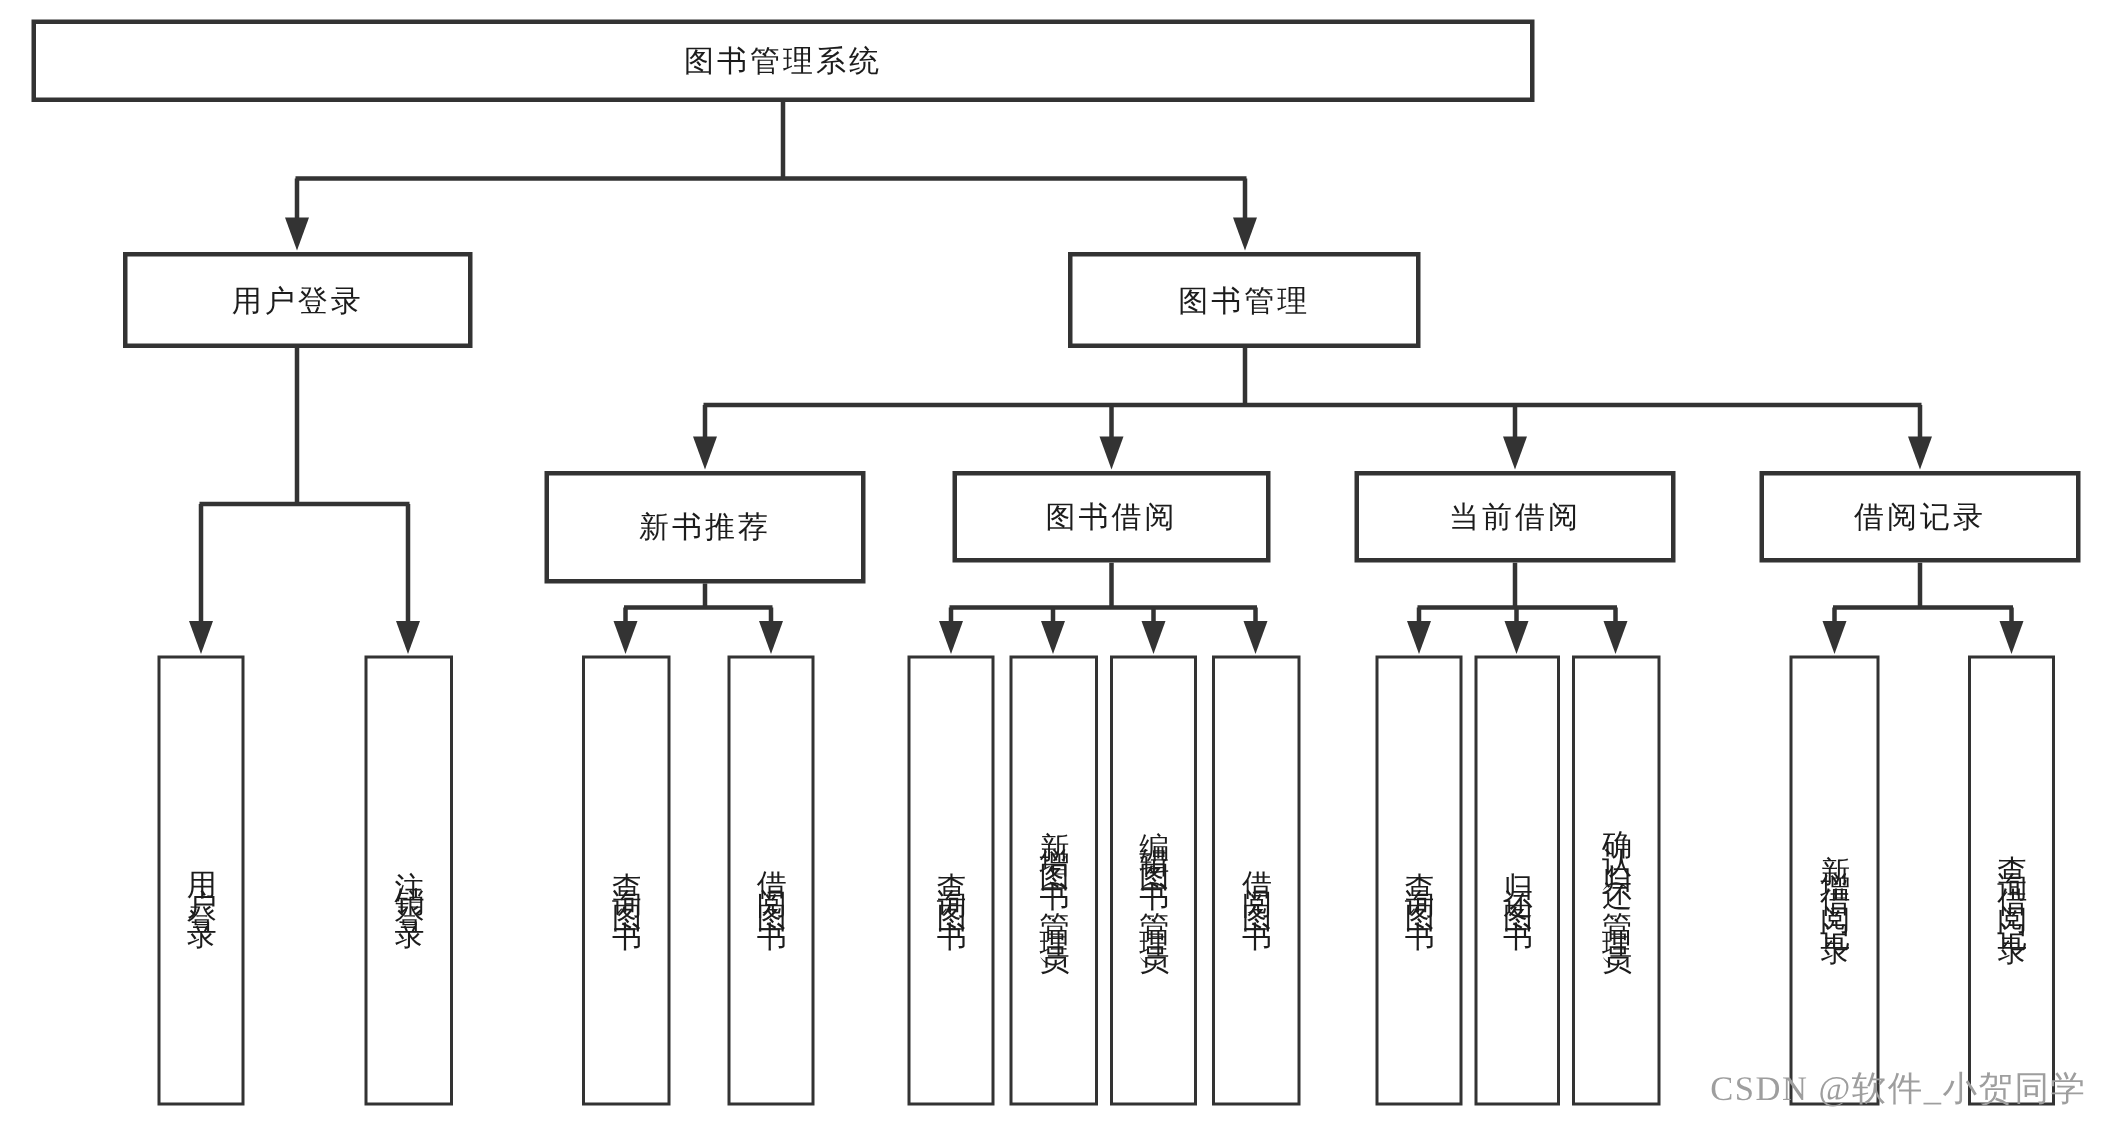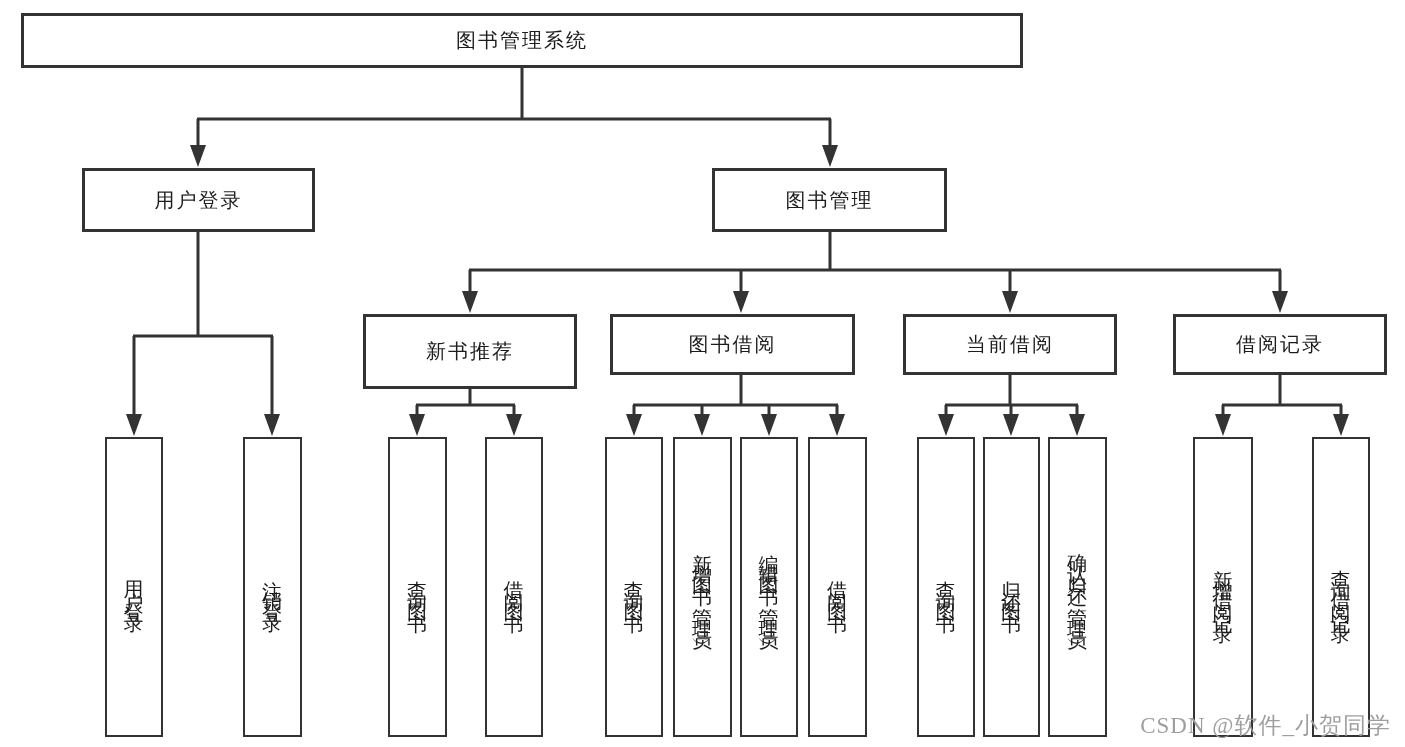--- a/index.html
+++ b/index.html
@@ -73,21 +73,21 @@
   <div class="node" style="left:82px;top:168px;width:233px;height:64px">
     <span>用户登录</span>
   </div>
   <div class="node" style="left:712px;top:168px;width:235px;height:64px">
     <span>图书管理</span>
   </div>
 
   <div class="node" style="left:363px;top:314px;width:214px;height:75px">
     <span>新书推荐</span>
   </div>
-  <div class="node" style="left:610px;top:314px;width:245px;height:61px">
+  <div class="node" style="left:635px;top:314px;width:212px;height:61px">
     <span>图书借阅</span>
   </div>
   <div class="node" style="left:903px;top:314px;width:214px;height:61px">
     <span>当前借阅</span>
   </div>
   <div class="node" style="left:1173px;top:314px;width:214px;height:61px">
     <span>借阅记录</span>
   </div>
 
   <div class="node leaf" style="left:105px;top:437px;width:58px;height:300px">

